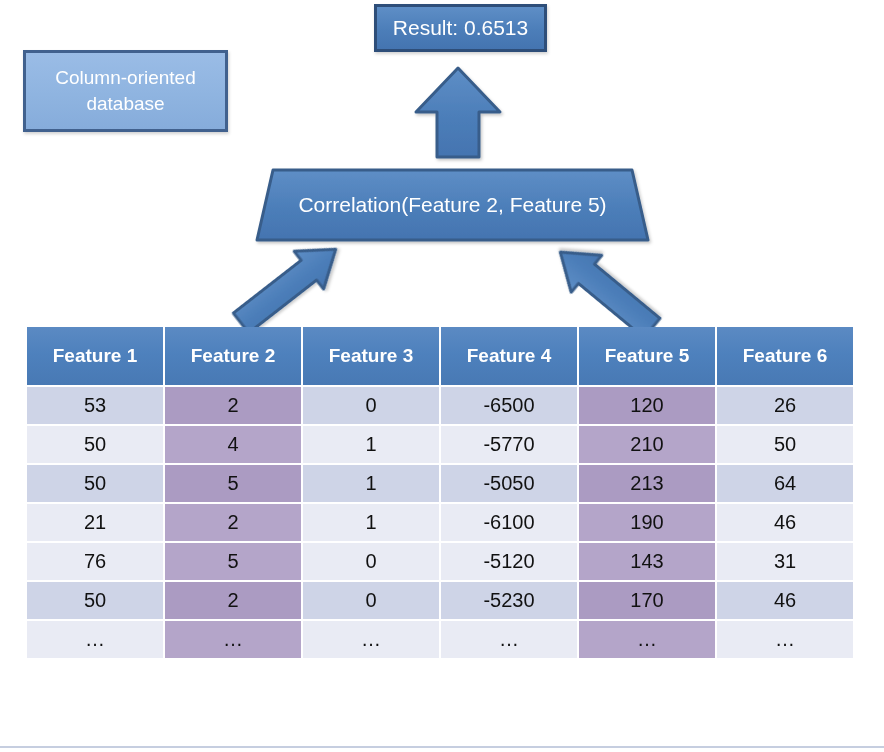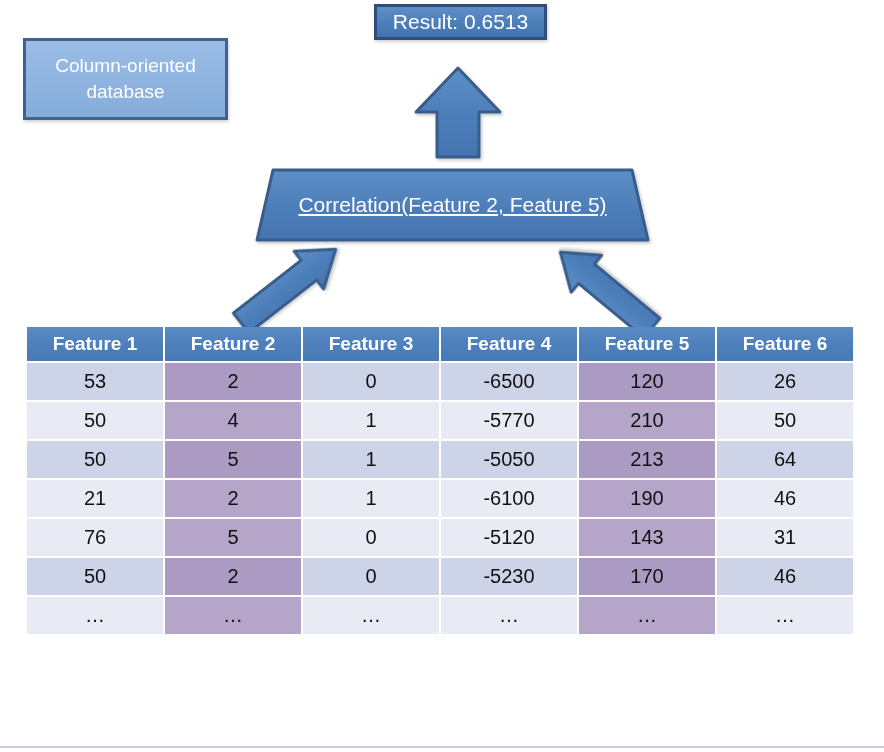--- a/index.html
+++ b/index.html
@@ -4,54 +4,54 @@
 <style>
   html,body{margin:0;padding:0;background:#fff;}
   #stage{
     position:relative;width:884px;height:752px;background:#ffffff;
     font-family:"Liberation Sans","DejaVu Sans",sans-serif;overflow:hidden;
   }
   .abs{position:absolute;box-sizing:border-box;}
 
   
   #label-box{
-    left:23px;top:38px;width:205px;height:82px;
+    left:23px;top:50px;width:205px;height:82px;
     background:linear-gradient(180deg,#9ABCE6 0%,#8FB4E0 55%,#86ACDB 100%);
     border:3px solid #41618E;
     color:#fff;font-size:19px;line-height:1.35;text-align:center;
     display:flex;align-items:center;justify-content:center;
     box-shadow:1px 2px 3px rgba(0,0,0,.18);
   }
 
   
   #result-box{
-    left:374px;top:4px;width:173px;height:36px;
+    left:374px;top:4px;width:173px;height:48px;
     background:linear-gradient(180deg,#5E8EC6 0%,#4C7EB9 55%,#4474B0 100%);
     border:3px solid #2E4E79;
     color:#fff;font-size:21px;
     display:flex;align-items:center;justify-content:center;
     box-shadow:1px 2px 3px rgba(0,0,0,.18);
   }
 
   
   #operation-label{
     left:260px;top:172px;width:385px;height:66px;
     color:#fff;font-size:21px;
     display:flex;align-items:center;justify-content:center;
-    pointer-events:none;white-space:nowrap;text-decoration:underline;
+    pointer-events:none;white-space:nowrap;
   }
 
   
   #feature-table{
     position:absolute;left:25px;top:325px;width:830px;
     border-collapse:separate;border-spacing:2px;table-layout:fixed;
   }
   #feature-table th{
     height:34px;background:linear-gradient(180deg,#5B8AC3 0%,#4E81BD 45%,#4879B4 100%);
-    color:#fff;font-size:19px;font-weight:bold;text-align:center;padding:0;
+    color:#fff;font-size:19px;font-weight:bold;text-align:center;padding:12px;
   }
   #feature-table td{
     height:37px;text-align:center;font-size:20px;color:#111;padding:0;
   }
   tr.row-dark td{background:#CED4E7;margin-top:12px;}
   tr.row-light td{background:#E9EBF4;}
   tr.row-dark td.hl{background:#AB9BC2;}
   tr.row-light td.hl{background:#B4A5C9;}
 
   

